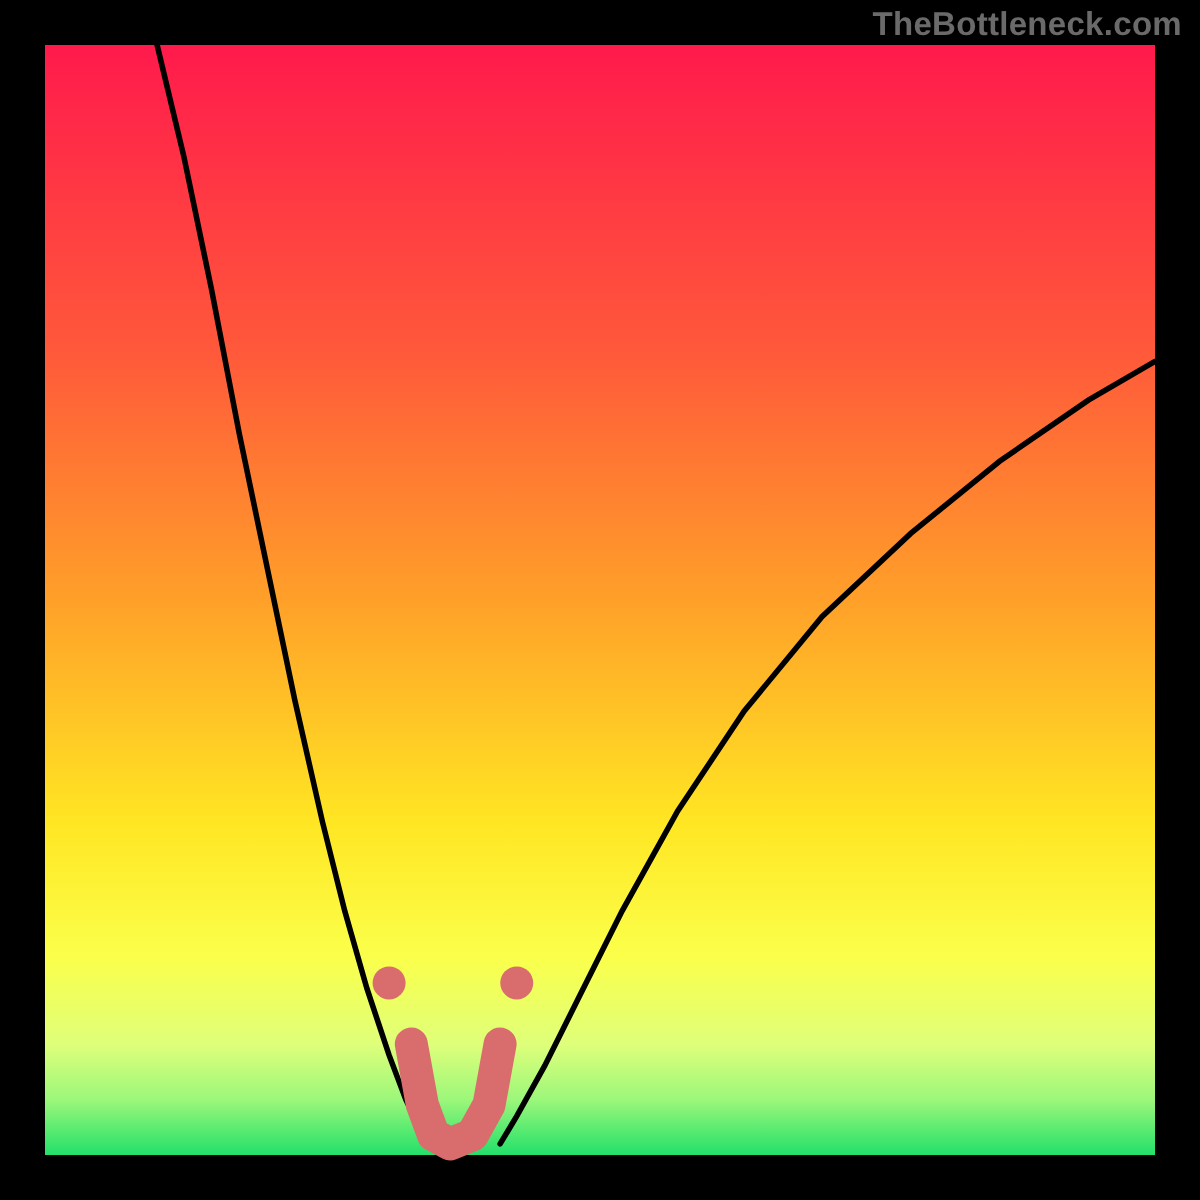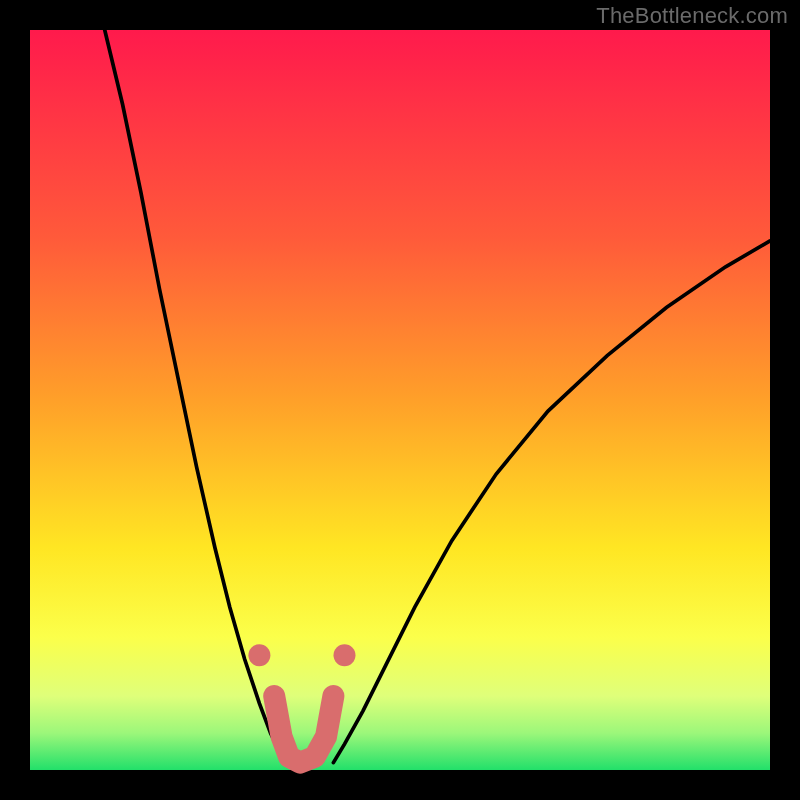--- a/index.html
+++ b/index.html
@@ -16,21 +16,21 @@
     width: 800px;
     height: 800px;
     background: #000;
   }
   .watermark {
     position: absolute;
     top: 3px;
     right: 12px;
     color: #6a6a6a;
     font-size: 22px;
-    font-weight: 400;
+    font-weight: 700;
     letter-spacing: 0.2px;
     user-select: none;
   }
   svg {
     position: absolute;
     top: 0;
     left: 0;
   }
 </style>
 </head>

